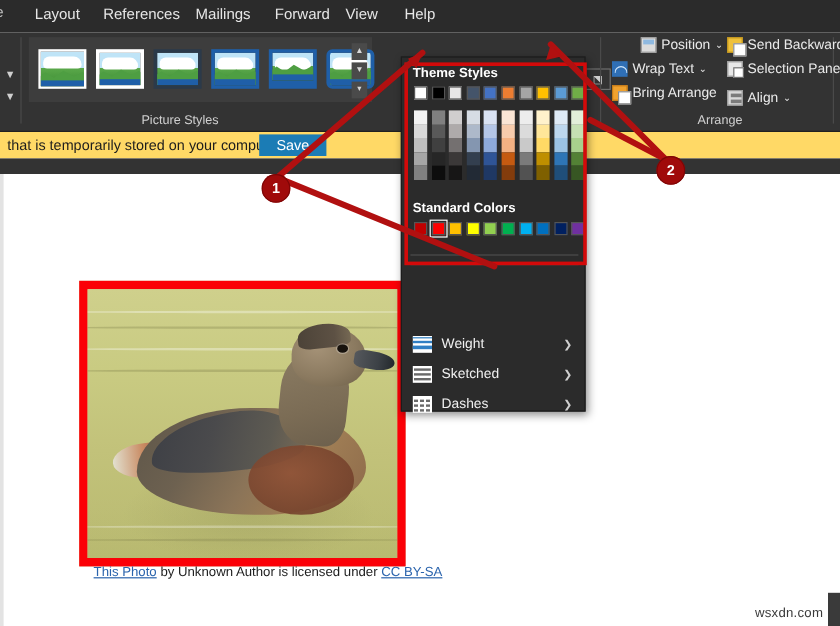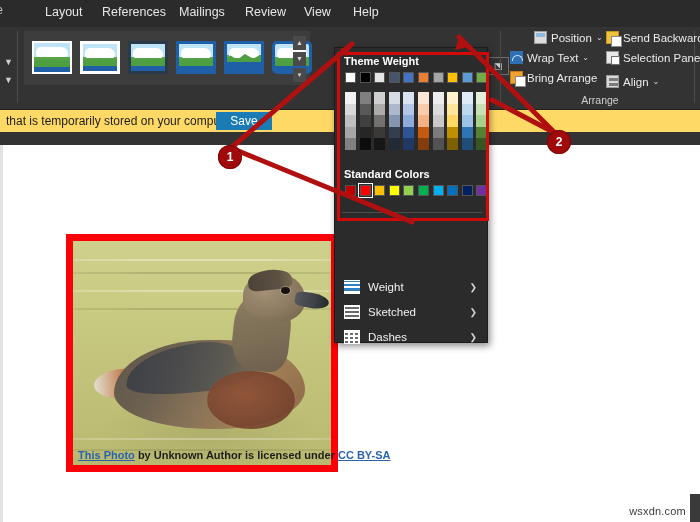--- a/index.html
+++ b/index.html
@@ -19,21 +19,20 @@
   
   .ribbon-tabs {
     position: absolute; left: 0; top: 0; width: 700px; height: 27px;
     background: #2b2b2b;
   }
   .tab {
     position: absolute; top: 3px;
     font-size: 12.5px; color: #e6e6e6;
     white-space: nowrap;
     padding: 2px 3px 3px 3px;
-    margin-left: 16px;
   }
   .tab.active { color: #ffffff; font-weight: bold; }
   .tab.active::after {
     content: ""; position: absolute; left: 3px; right: 3px; bottom: -2px;
     height: 2px; background: #ffffff;
   }
   .tab-partial { position:absolute; left:-4px; top:3px; font-size:12.5px; color:#bdbdbd; }
 
   .ribbon-body {
     position: absolute; left: 0; top: 27px; width: 700px; height: 83px;
@@ -226,22 +225,22 @@
     background: linear-gradient(90deg,#55585c 0%, #3c4146 60%, #23282c 100%);
     border-radius: 30% 55% 55% 30%;
     transform: rotate(9deg);
   }
   .water-line {
     position:absolute; left:0; right:0; top:78%; height:22%;
     background: linear-gradient(rgba(190,190,120,.25), rgba(175,175,110,.1));
   }
 
   .caption {
-    position: absolute; left: 78px; top: 449px;
-    font-size: 11px; color: #1d1d1d; white-space: nowrap; font-weight: bold;
+    position: absolute; left: 78px; top: 471px;
+    font-size: 11px; color: #1d1d1d; white-space: nowrap;
   }
   .caption a { color: #2b64ad; text-decoration: underline; }
 
   
   .menu {
     position: absolute; left: 334px; top: 47px; width: 154px; height: 296px;
     background: #2b2b2b;
     border: 1px solid #1c1c1c;
     box-shadow: 2px 3px 7px rgba(0,0,0,.45);
   }
@@ -308,21 +307,21 @@
 </head>
 <body>
 
 <div id="root">
 
   <div class="ribbon-tabs">
     <div class="tab-partial">e</div>
     <div class="tab" style="left:26px">Layout</div>
     <div class="tab" style="left:83px">References</div>
     <div class="tab" style="left:160px">Mailings</div>
-    <div class="tab" style="left:226px">Review</div>
+    <div class="tab" style="left:226px">Forward</div>
     <div class="tab" style="left:285px">View</div>
     <div class="tab" style="left:334px">Help</div>
   </div>
 
   <div class="ribbon-body">
 
     <div class="scroll-chev" style="top:30px">▼</div>
     <div class="scroll-chev" style="top:48px">▼</div>
 
     <div class="ribbon-sep" style="left:17px"></div>
@@ -369,20 +368,21 @@
             <div class="thumb-hill"></div>
             <div class="thumb-band"></div>
           </div>
       </div>
 
       <div class="gallery-nav" style="top:5px">▲</div>
       <div class="gallery-nav" style="top:21px">▼</div>
       <div class="gallery-nav" style="top:37px">▾</div>
     </div>
 
+    <div class="group-label" style="left:60px; top:67px; width:180px">Picture Styles</div>
 
     <div class="pic-border-btn">
       <span class="pb-icon"></span>
       <span>Picture Border</span>
       <span class="caret">⌄</span>
     </div>
 
     <div class="mini-box">
       <span class="m1">◿</span>
       <span class="m2">⬔</span>
@@ -453,21 +453,21 @@
       <div class="duck-bill"></div>
     </div>
   </div>
 
   <div class="caption">
     <a href="#">This Photo</a><span> by Unknown Author is licensed under </span><a href="#">CC BY-SA</a>
   </div>
 
   <div class="menu">
 
-    <div class="menu-section-title" style="top:7px">Theme Weight</div>
+    <div class="menu-section-title" style="top:7px">Theme Styles</div>
 
     <div id="theme-top-row">
         <div class="swatch" style="left: 10px; top: 24px; background: rgb(255, 255, 255); border: 1px solid rgb(85, 85, 85);"></div>
         <div class="swatch" style="left: 24.6px; top: 24px; background: rgb(0, 0, 0); border: 1px solid rgb(85, 85, 85);"></div>
         <div class="swatch" style="left: 39.2px; top: 24px; background: rgb(231, 230, 230); border: 1px solid rgb(85, 85, 85);"></div>
         <div class="swatch" style="left: 53.8px; top: 24px; background: rgb(68, 84, 106); border: 1px solid rgb(85, 85, 85);"></div>
         <div class="swatch" style="left: 68.4px; top: 24px; background: rgb(68, 114, 196); border: 1px solid rgb(85, 85, 85);"></div>
         <div class="swatch" style="left: 83px; top: 24px; background: rgb(237, 125, 49); border: 1px solid rgb(85, 85, 85);"></div>
         <div class="swatch" style="left: 97.6px; top: 24px; background: rgb(165, 165, 165); border: 1px solid rgb(85, 85, 85);"></div>
         <div class="swatch" style="left: 112.2px; top: 24px; background: rgb(255, 192, 0); border: 1px solid rgb(85, 85, 85);"></div>

